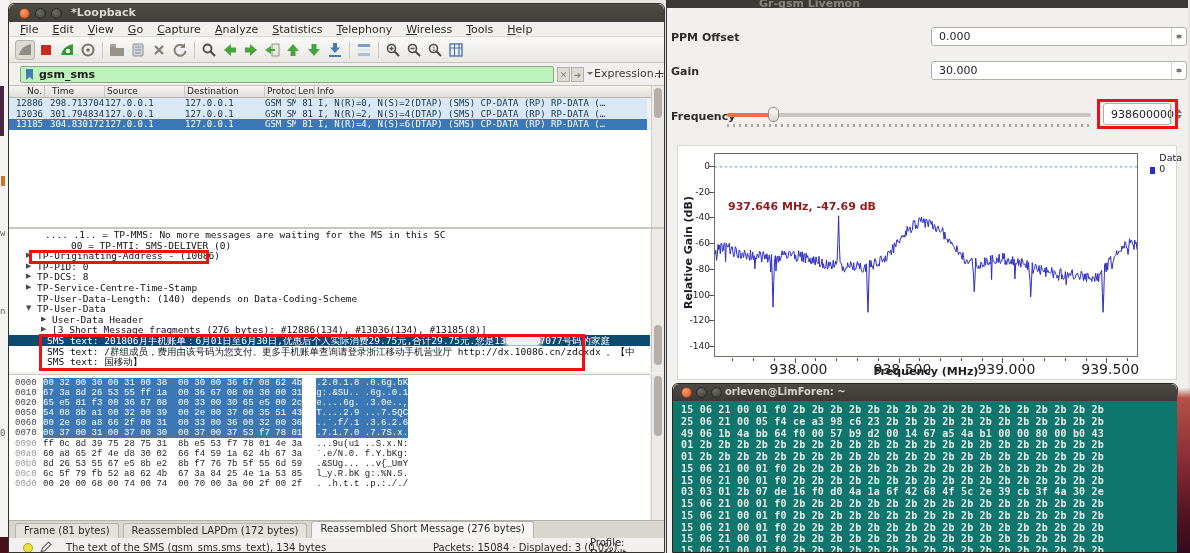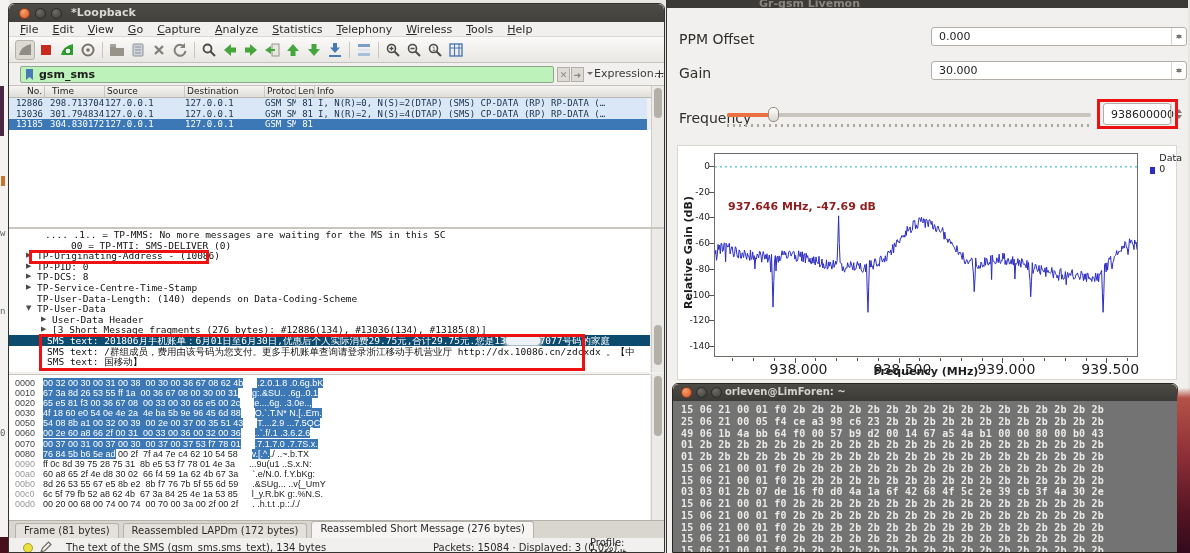--- a/index.html
+++ b/index.html
@@ -70,21 +70,21 @@
   .det-row{position:relative;height:10.6px;font-size:9.5px;white-space:nowrap;color:#111;
     font-family:"DejaVu Sans Mono",monospace;}
   .det-row.sel{background:#0c4a6e;color:#fff;}
   .det-arrow{position:absolute;font-size:7px;color:#4c4a45;top:1px;font-family:"DejaVu Sans",sans-serif;}
   .blurbox{display:inline-block;width:34px;height:9px;vertical-align:-1px;border-radius:3px;
     background:rgba(255,255,255,.92);box-shadow:0 0 4px 2px rgba(255,255,255,.85);}
   .redbox{position:absolute;border:3px solid #ee1111;z-index:5;pointer-events:none;}
 
   .hexpane{position:absolute;left:0;top:370px;right:14px;height:146px;background:#fff;overflow:hidden;
     border-top:1px solid #c9c6bf;padding-top:3px;}
-  .hex-row{height:10.1px;font-size:9px;white-space:pre;font-family:Liberation Sans, sans-serif;}
+  .hex-row{height:10.1px;font-size:9px;white-space:pre;font-family:Liberation Mono, monospace;}
   .hx-off{display:inline-block;width:28px;margin-left:6px;color:#999;}
   .hx-off.dark{color:#444;}
   .hx-sel{background:#3c78b5;color:#fff;}
   .hx-plain{color:#222;}
   .hx-ascii{margin-left:14px;}
 
   .tabsbar{position:absolute;left:0;top:516px;right:0;height:18px;background:#d9d6d0;border-top:1px solid #b5b2ab;
     display:flex;align-items:flex-end;padding-left:6px;gap:4px;font-size:10px;color:#2b2b2b;}
   .tab{height:15px;padding:1px 8px 0;background:#e4e1dc;border:1px solid #b5b2ab;border-bottom:none;
     border-radius:3px 3px 0 0;white-space:nowrap;}
@@ -94,21 +94,21 @@
   .expert-dot{width:10px;height:10px;border-radius:50%;background:#e8e13f;border:1px solid #a9a22c;margin-left:14px;}
   .status-left{margin-left:14px;}
   .status-mid{position:absolute;left:424px;}
   .status-right{position:absolute;left:581px;}
 
   
   .grgsm{position:absolute;left:666px;top:0;width:522px;height:553px;background:#f1f0ee;
     border-left:1px solid #34332f;z-index:1;overflow:hidden;}
   .grgsm-titlebar{position:absolute;left:0;top:0;right:0;height:8px;background:#3b3a36;overflow:hidden;}
   .grgsm-titlebar .title-text{top:-3px;left:92px;color:#8a867e;font-size:11px;font-weight:bold;}
-  .ctl-label{position:absolute;left:12px;font-size:14px;color:#2e2d2a;}
+  .ctl-label{position:absolute;left:4px;font-size:11px;color:#2e2d2a;font-weight:bold;}
   .spinbox{position:absolute;height:19px;background:#fff;border:1px solid #b2aea7;border-radius:3px;
     font-size:11px;color:#1d1d1d;display:flex;align-items:center;padding-left:7px;}
   .spin{position:absolute;right:0;top:0;bottom:0;width:15px;border-left:1px solid #d8d5cf;}
   .spin i{position:absolute;left:4px;width:0;height:0;border:3px solid transparent;}
   .spin i.up{top:3px;border-bottom:4px solid #7a776f;}
   .spin i.dn{bottom:3px;border-top:4px solid #7a776f;}
   .slider-track{position:absolute;height:4px;border-radius:2px;background:#c8c4bd;}
   .slider-fill{position:absolute;height:4px;border-radius:2px;background:#ec7040;}
   .slider-thumb{position:absolute;width:11px;height:15px;border-radius:5px;
     background:linear-gradient(#fdfdfc,#d9d6d0);border:1px solid #928e86;}
@@ -126,21 +126,21 @@
   .legend-swatch{width:7px;height:7px;background:#2c2cc4;}
   .plot-xlabel{position:absolute;left:36px;width:424px;top:219px;text-align:center;font-size:11px;font-weight:bold;color:#1d1d1d;}
   .plot-ylabel{position:absolute;left:-60px;top:100px;width:140px;text-align:center;transform:rotate(-90deg);
     font-size:11px;font-weight:bold;color:#1d1d1d;}
 
   
   .terminal{position:absolute;left:672px;top:383px;width:506px;height:170px;z-index:5;
     border-radius:6px 6px 0 0;overflow:hidden;border:1px solid #28271f;}
   .terminal .titlebar{border-radius:6px 6px 0 0;height:17px;}
   .terminal .title-text{color:#d6d3ce;font-size:10px;left:52px;top:2px;}
-  .term-body{position:absolute;left:0;top:17px;right:0;bottom:0;background:#737373;padding:3px 0 0 8px;}
+  .term-body{position:absolute;left:0;top:17px;right:0;bottom:0;background:#0f766e;padding:3px 0 0 8px;}
   .term-line{height:11.75px;font-size:10px;font-weight:bold;color:#eceae6;white-space:pre;
     font-family:"DejaVu Sans Mono",monospace;letter-spacing:.2px;}
 </style>
 </head>
 <body>
 
 <div class="screen">
 
   <div class="left-strip">
     <span class="frag" style="top:228px">w</span>
@@ -436,20 +436,21 @@
           <span class="c-len">81</span>
           <span class="c-info">I, N(R)=2, N(S)=4(DTAP) (SMS) CP-DATA (RP) RP-DATA (…</span>
         </div>
         <div class="pkt-row sel">
           <span class="c-no">13185</span>
           <span class="c-time">304.830172728</span>
           <span class="c-src">127.0.0.1</span>
           <span class="c-dst">127.0.0.1</span>
           <span class="c-proto">GSM SMS</span>
           <span class="c-len">81</span>
+          <span class="c-info">I, N(R)=4, N(S)=6(DTAP) (SMS) CP-DATA (RP) RP-DATA (…</span>
         </div>
       </div>
     <div class="list-empty"></div>
     <div class="vsb" style="right:0;top:82px;height:141px">
         <div class="thumb" style="top:2px;height:30px"></div>
       </div>
     <div class="splitter" style="top:223px"></div>
 
     <div class="details">
         <div class="det-row" style="padding-left: 36px;"><span>.... .1.. = TP-MMS: No more messages are waiting for the MS in this SC</span></div>
@@ -469,25 +470,23 @@
     <div class="vsb" style="right:0;top:225px;height:143px">
         <div class="thumb" style="top:96px;height:40px"></div>
       </div>
     <div class="redbox" style="left:20px;top:246px;width:180px;height:14px"></div>
     <div class="redbox" style="left:30px;top:330px;width:546px;height:37px"></div>
 
     <div class="hexpane">
         <div class="hex-row"><span class="hx-off dark">0000</span><span class="hx-sel">00 32 00 30 00 31 00 38  00 30 00 36 67 08 62 4b</span><span class="hx-sel hx-ascii">.2.0.1.8 .0.6g.bK</span></div>
         <div class="hex-row"><span class="hx-off dark">0010</span><span class="hx-sel">67 3a 8d 26 53 55 ff 1a  00 36 67 08 00 30 00 31</span><span class="hx-sel hx-ascii">g:.&amp;SU.. .6g..0.1</span></div>
         <div class="hex-row"><span class="hx-off dark">0020</span><span class="hx-sel">65 e5 81 f3 00 36 67 08  00 33 00 30 65 e5 00 2c</span><span class="hx-sel hx-ascii">e....6g. .3.0e..,</span></div>
-        <div class="hex-row"><span class="hx-off dark">0030</span><span class="hx-sel">4f 18 60 e0 54 0e 4e 2a  4e ba 5b 9e 96 45 6d 88</span><span class="hx-sel hx-ascii">O.`.T.N* N.[..Em.</span></div>
         <div class="hex-row"><span class="hx-off dark">0050</span><span class="hx-sel">54 08 8b a1 00 32 00 39  00 2e 00 37 00 35 51 43</span><span class="hx-sel hx-ascii">T....2.9 ...7.5QC</span></div>
         <div class="hex-row"><span class="hx-off dark">0060</span><span class="hx-sel">00 2e 60 a8 66 2f 00 31  00 33 00 36 00 32 00 36</span><span class="hx-sel hx-ascii">..`.f/.1 .3.6.2.6</span></div>
         <div class="hex-row"><span class="hx-off dark">0070</span><span class="hx-sel">00 37 00 31 00 37 00 30  00 37 00 37 53 f7 78 01</span><span class="hx-sel hx-ascii">.7.1.7.0 .7.7S.x.</span></div>
-        <div class="hex-row"><span class="hx-off dark">0080</span><span class="hx-sel">76 84 5b b6 5e ad</span><span class="hx-plain"> 00 2f  7f a4 7e c4 62 10 54 58</span><span class="hx-sel hx-ascii">v.[.^.</span><span class="hx-plain">./ ..~.b.TX</span></div>
         <div class="hex-row"><span class="hx-off">0090</span><span class="hx-plain">ff 0c 8d 39 75 28 75 31  8b e5 53 f7 78 01 4e 3a</span><span class="hx-plain hx-ascii">...9u(u1 ..S.x.N:</span></div>
         <div class="hex-row"><span class="hx-off">00a0</span><span class="hx-plain">60 a8 65 2f 4e d8 30 02  66 f4 59 1a 62 4b 67 3a</span><span class="hx-plain hx-ascii">`.e/N.0. f.Y.bKg:</span></div>
         <div class="hex-row"><span class="hx-off">00b0</span><span class="hx-plain">8d 26 53 55 67 e5 8b e2  8b f7 76 7b 5f 55 6d 59</span><span class="hx-plain hx-ascii">.&amp;SUg... ..v{_UmY</span></div>
         <div class="hex-row"><span class="hx-off">00c0</span><span class="hx-plain">6c 5f 79 fb 52 a8 62 4b  67 3a 84 25 4e 1a 53 85</span><span class="hx-plain hx-ascii">l_y.R.bK g:.%N.S.</span></div>
         <div class="hex-row"><span class="hx-off">00d0</span><span class="hx-plain">00 20 00 68 00 74 00 74  00 70 00 3a 00 2f 00 2f</span><span class="hx-plain hx-ascii">. .h.t.t .p.:././</span></div>
       </div>
     <div class="vsb" style="right:0;top:370px;height:146px">
         <div class="thumb" style="top:2px;height:60px"></div>
       </div>
 

